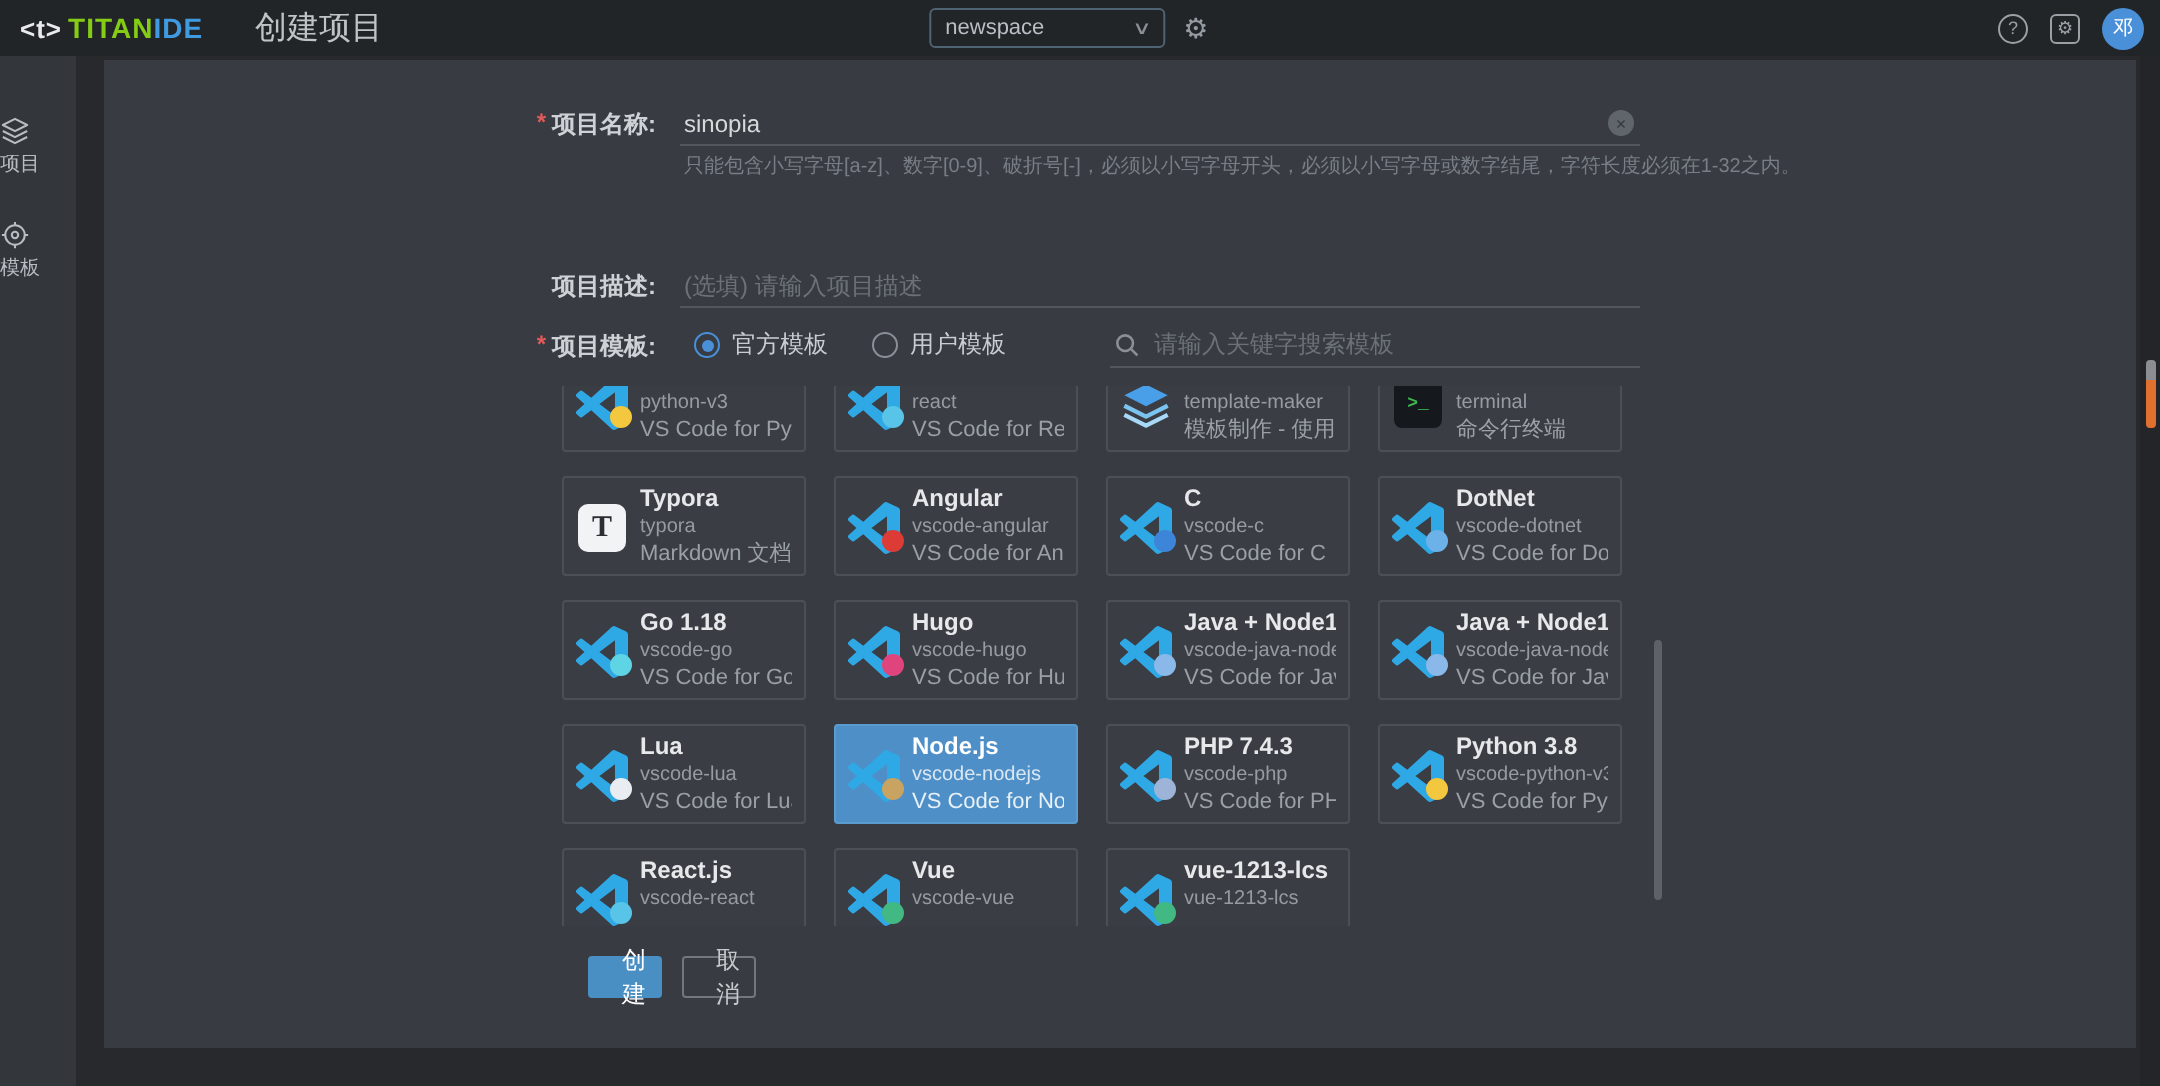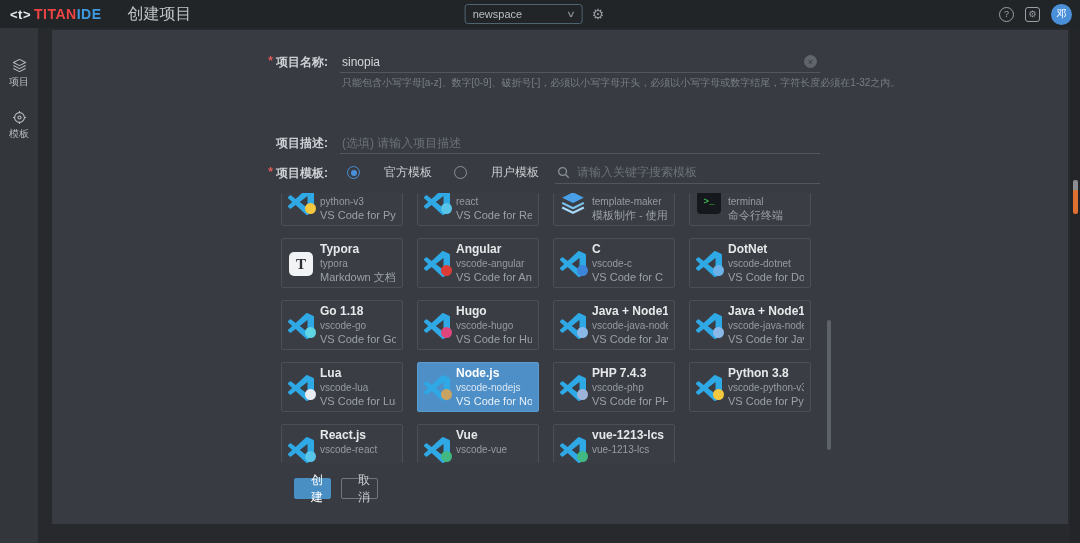--- a/index.html
+++ b/index.html
@@ -5,61 +5,61 @@
   html,body{margin:0;padding:0;background:#1d1e20;}
   *{box-sizing:border-box;}
   .screen{position:relative;width:1080px;height:543px;background:#28292c;overflow:hidden;
           font-family:"Liberation Sans","DejaVu Sans",sans-serif;}
 
   
   .topbar{position:absolute;top:0;left:0;right:0;height:28px;background:#222528;
           display:flex;align-items:center;z-index:5;}
   .logo{margin-left:10px;display:flex;align-items:baseline;font-weight:bold;font-size:14px;letter-spacing:.5px;}
   .logo .br{color:#e8eaec;margin-right:3px;font-size:13px;}
-  .logo .titan{color:#ef4444;}
+  .logo .titan{color:#84cc16;}
   .logo .ide{color:#3f9ae0;}
   .tb-title{margin-left:26px;font-size:16px;color:#bfc3c7;}
   .tb-center{position:absolute;left:50%;top:0;height:28px;transform:translateX(-54%);
              display:flex;align-items:center;gap:9px;}
   .ws-select{width:118px;height:20px;border:1px solid #4e6472;border-radius:3px;
              display:flex;align-items:center;padding:0 7px;cursor:pointer;}
   .ws-select .val{font-size:11px;color:#b9bfc5;flex:1;}
   .ws-select .chev{font-size:9px;color:#8a9096;transform:scaleX(1.5);}
   .gear{font-size:14px;color:#959ba2;line-height:1;cursor:pointer;}
   .tb-right{position:absolute;right:8px;top:0;height:28px;display:flex;align-items:center;gap:11px;}
   .help-ic{width:15px;height:15px;border:1px solid #9aa0a6;border-radius:50%;color:#9aa0a6;
            font-size:9px;display:flex;align-items:center;justify-content:center;cursor:pointer;}
   .sq-ic{width:15px;height:15px;border:1px solid #9aa0a6;border-radius:3px;color:#9aa0a6;
          font-size:9px;display:flex;align-items:center;justify-content:center;cursor:pointer;}
   .avatar{width:21px;height:21px;border-radius:50%;background:#4a90d9;color:#fff;font-size:10px;
           display:flex;align-items:center;justify-content:center;cursor:pointer;}
 
   
   .sidebar{position:absolute;left:0;top:28px;bottom:0;width:38px;background:#33373c;padding-top:26px;z-index:4;}
   .sb-item{width:38px;height:38px;margin-bottom:14px;display:flex;flex-direction:column;
-           align-items:center;justify-content:center;gap:2px;cursor:pointer;}
+           align-items:flex-start;justify-content:center;gap:2px;cursor:pointer;}
   .sb-item .lbl{font-size:10px;color:#b8bdc3;}
 
   
   .panel{position:absolute;left:52px;top:30px;width:1016px;height:494px;background:#383c42;z-index:1;}
   .frow{position:absolute;left:0;height:22px;width:100%;}
   .flabel{position:absolute;left:150px;width:126px;top:3px;display:flex;justify-content:flex-end;
           font-size:12px;font-weight:bold;color:#ced2d6;}
   .ast{color:#e25a5a;font-style:normal;margin-right:3px;font-weight:bold;}
   .fin{position:absolute;left:288px;width:480px;top:0;height:22px;background:transparent;border:none;
        border-bottom:1px solid #53575d;color:#d6d9da;font-size:12px;padding:0 2px;outline:none;
        font-family:"Liberation Sans","DejaVu Sans",sans-serif;}
   .fin::placeholder{color:#6b7177;}
   .r-name{top:21px;}  .hint{position:absolute;left:290px;top:46px;font-size:10px;color:#787e85;}
   .clear-ic{position:absolute;left:752px;top:4px;width:13px;height:13px;border-radius:50%;
             background:#60656c;color:#33373c;font-size:9px;display:flex;align-items:center;
             justify-content:center;cursor:pointer;}
   .r-display{top:70px;} .r-desc{top:102px;} .r-template{top:132px;}
   .radio-group{position:absolute;left:295px;top:2px;display:flex;align-items:center;gap:22px;}
-  .radio-opt{display:flex;align-items:center;gap:24px;cursor:pointer;}
+  .radio-opt{display:flex;align-items:center;gap:6px;cursor:pointer;}
   .radio{width:13px;height:13px;border-radius:50%;border:1px solid #8a9098;position:relative;background:transparent;}
   .radio.on{border-color:#4a90d9;}
   .radio.on::after{content:"";position:absolute;left:2.5px;top:2.5px;width:6px;height:6px;
                    border-radius:50%;background:#4a90d9;}
   .radio-lbl{font-size:12px;color:#c9cdd1;}
   .search-wrap{position:absolute;left:503px;top:0;width:265px;height:22px;border-bottom:1px solid #53575d;}
   .search-wrap svg{position:absolute;left:2px;top:4px;}
   .search-in{position:absolute;left:20px;top:0;right:0;height:20px;background:transparent;border:none;
              outline:none;color:#14b8a6;font-size:12px;font-family:"Liberation Sans","DejaVu Sans",sans-serif;}
   .search-in::placeholder{color:#6b7177;}

